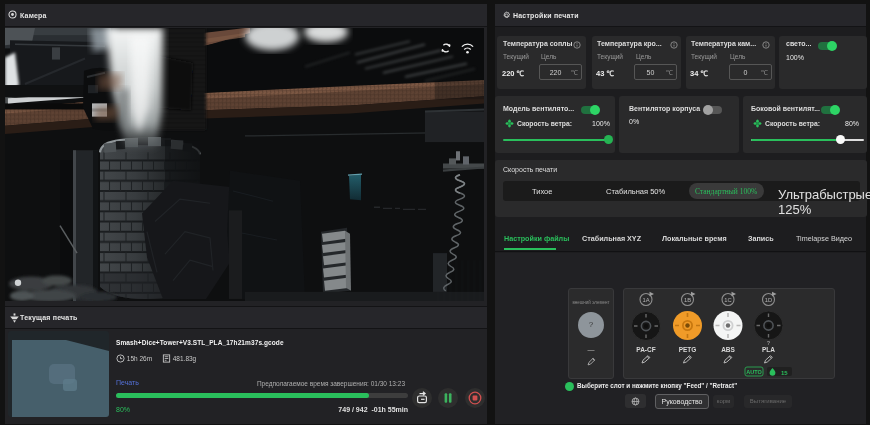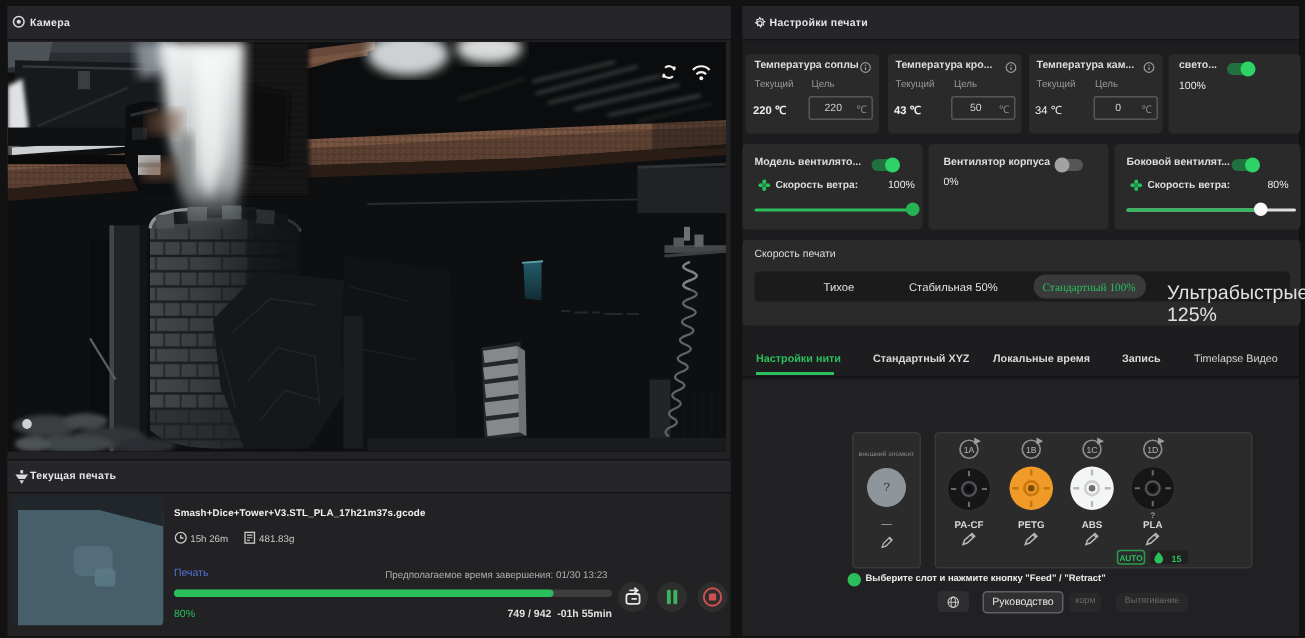--- a/index.html
+++ b/index.html
@@ -321,21 +321,21 @@
   <div class="abs" style="left:636px; top:53px; font-size:6.5px; color:#9a9a9a;">Цель</div>
   <div class="abs" style="left:596px; top:68px; font-size:7.5px; font-weight:bold; color:#efefef;">43 ℃</div>
   <div class="abs" style="left:634px; top:64px; width:43px; height:16px; border:1px solid #565656; border-radius:2px; font-size:7px; color:#cfcfcf; display:flex; align-items:center;">
       <span style="flex:1; text-align:center;">50</span>
       <span style="color:#8a8a8a; margin-right:3px;">℃</span>
     </div>
 
   <div class="abs" style="left:691px; top:40px; font-size:7px; font-weight:bold; color:#dedede;">Температура кам...</div>
   <div class="abs" style="left:691px; top:53px; font-size:6.5px; color:#9a9a9a;">Текущий</div>
   <div class="abs" style="left:730px; top:53px; font-size:6.5px; color:#9a9a9a;">Цель</div>
-  <div class="abs" style="left:690px; top:68px; font-size:7.5px; font-weight:normal; color:#efefef;">34 ℃</div>
+  <div class="abs" style="left:690px; top:68px; font-size:7.5px; font-weight:bold; color:#efefef;">34 ℃</div>
   <div class="abs" style="left:729px; top:64px; width:43px; height:16px; border:1px solid #565656; border-radius:2px; font-size:7px; color:#cfcfcf; display:flex; align-items:center;">
       <span style="flex:1; text-align:center;">0</span>
       <span style="color:#8a8a8a; margin-right:3px;">℃</span>
     </div>
 
   <div class="abs" style="left:786px; top:40px; font-size:7px; font-weight:bold; color:#dedede;">свето...</div>
   <div class="abs" style="left:818px; top:41.5px; width:18px; height:8px; background:#20713f; border-radius:4px;">
       <div style="position:absolute; right:-1px; top:-1px; width:10px; height:10px; background:#2dd465; border-radius:50%;"></div>
     </div>
   <div class="abs" style="left:786px; top:54px; font-size:7px; color:#e8e8e8;">100%</div>
@@ -397,30 +397,30 @@
   <div class="abs" style="left:765px; top:120px; font-size:6.8px; font-weight:bold; color:#dedede;">Скорость ветра:</div>
   <div class="abs" style="left:845px; top:120px; font-size:7px; color:#e8e8e8;">80%</div>
   <div class="abs" style="left:751px; top:138.5px; width:113px; height:2.5px; background:#dedede; border-radius:2px;">
       <div style="width:90px; height:2.5px; background:#2abf5c; border-radius:2px;"></div>
     </div>
   <div class="abs" style="left:836px; top:135px; width:9px; height:9px; background:#fafafa; border-radius:50%;"></div>
 
   <div class="card" style="left:495px; top:160px; width:372px; height:57px;"></div>
   <div class="abs" style="left:503px; top:166px; font-size:7px; color:#dedede;">Скорость печати</div>
   <div class="abs" style="left:503px; top:181px; width:357px; height:20px; background:#1b1b1b; border-radius:3px;"></div>
-  <div class="abs" style="left:532px; top:187px; font-size:7.5px; color:#e0e0e0;margin-left:17px;">Тихое</div>
+  <div class="abs" style="left:532px; top:187px; font-size:7.5px; color:#e0e0e0;">Тихое</div>
   <div class="abs" style="left:606px; top:187px; font-size:7.5px; color:#e0e0e0;">Стабильная 50%</div>
   <div class="abs" style="left:689px; top:183px; width:75px; height:16px; background:#3a3a3a; border-radius:9px;"></div>
   <div class="abs" style="left:695px; top:187px; font-size:7.5px; color:#2abf5c;font-family:Liberation Serif, serif;">Стандартный 100%</div>
   <div class="abs" style="left:778px; top:187px; font-size:13px; color:#e0e0e0;">Ультрабыстрые 125%</div>
 
   <div class="abs" style="left:495px; top:225px; width:371px; height:27px; background:#1d1d1f; border-bottom:1px solid #111113;"></div>
-  <div class="abs" style="left:504px; top:234px; font-size:7.2px; font-weight:bold; color:#2abf5c;">Настройки нити</div>
+  <div class="abs" style="left:504px; top:234px; font-size:7.2px; font-weight:bold; color:#2abf5c;">Настройки файлы</div>
   <div class="abs" style="left:504px; top:248px; width:52px; height:2px; background:#2abf5c;"></div>
-  <div class="abs" style="left:582px; top:234px; font-size:7.2px; font-weight:bold; color:#d8d8d8;">Стандартный XYZ</div>
+  <div class="abs" style="left:582px; top:234px; font-size:7.2px; font-weight:bold; color:#d8d8d8;">Стабильная XYZ</div>
   <div class="abs" style="left:662px; top:234px; font-size:7.2px; font-weight:bold; color:#d8d8d8;">Локальные время</div>
   <div class="abs" style="left:748px; top:234px; font-size:7.2px; font-weight:bold; color:#d8d8d8;">Запись</div>
   <div class="abs" style="left:796px; top:234px; font-size:7.2px; font-weight:normal; color:#d8d8d8;">Timelapse Видео</div>
 
   <div class="abs" style="left:495px; top:253px; width:371px; height:171px; background:#212124;"></div>
 
   <div class="card" style="left:568px; top:288px; width:46px; height:91px; background:#2b2b2c; border:1px solid #39393b;"></div>
   <div class="abs" style="left:568px; top:300px; width:46px; text-align:center; font-size:4.5px; color:#8a8a8a;">внешний элемент</div>
   <div class="abs" style="left:578px; top:312px; width:26px; height:26px; background:#8e959b; border-radius:50%; text-align:center; font-size:8px; color:#3a3a3a; line-height:26px;">?</div>
   <div class="abs" style="left:568px; top:346px; width:46px; text-align:center; font-size:7px; color:#bbb;">—</div>

